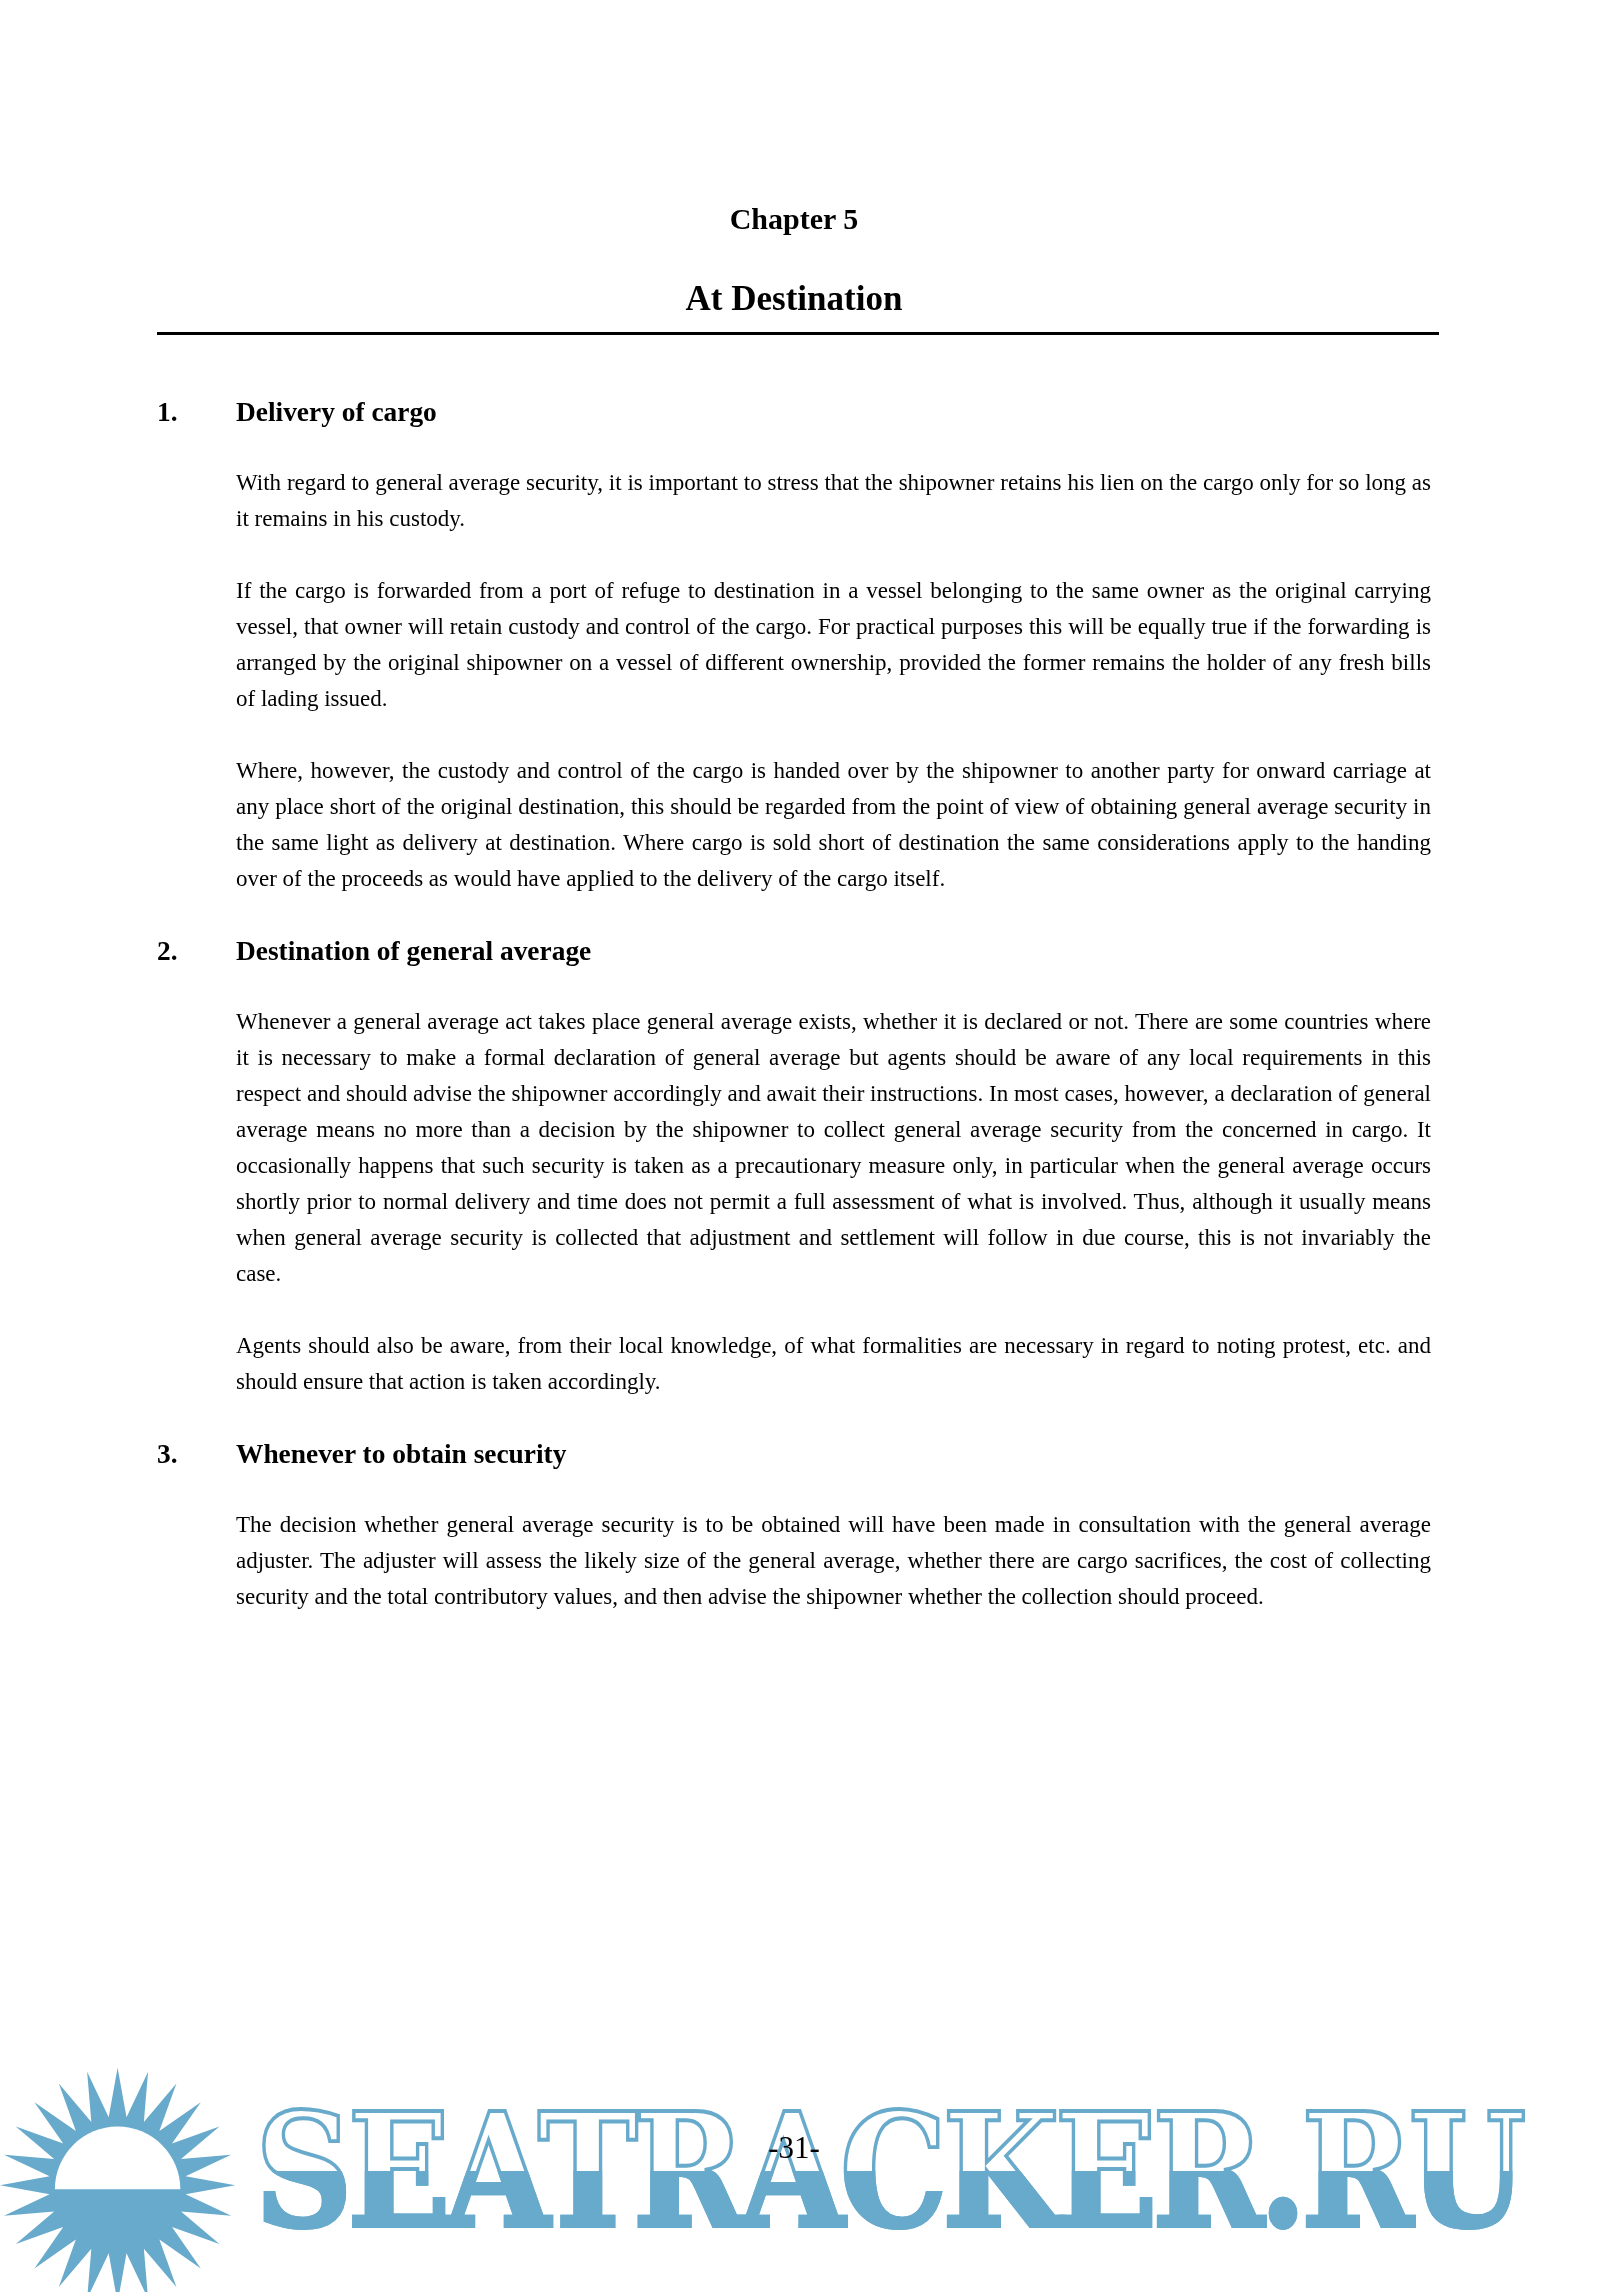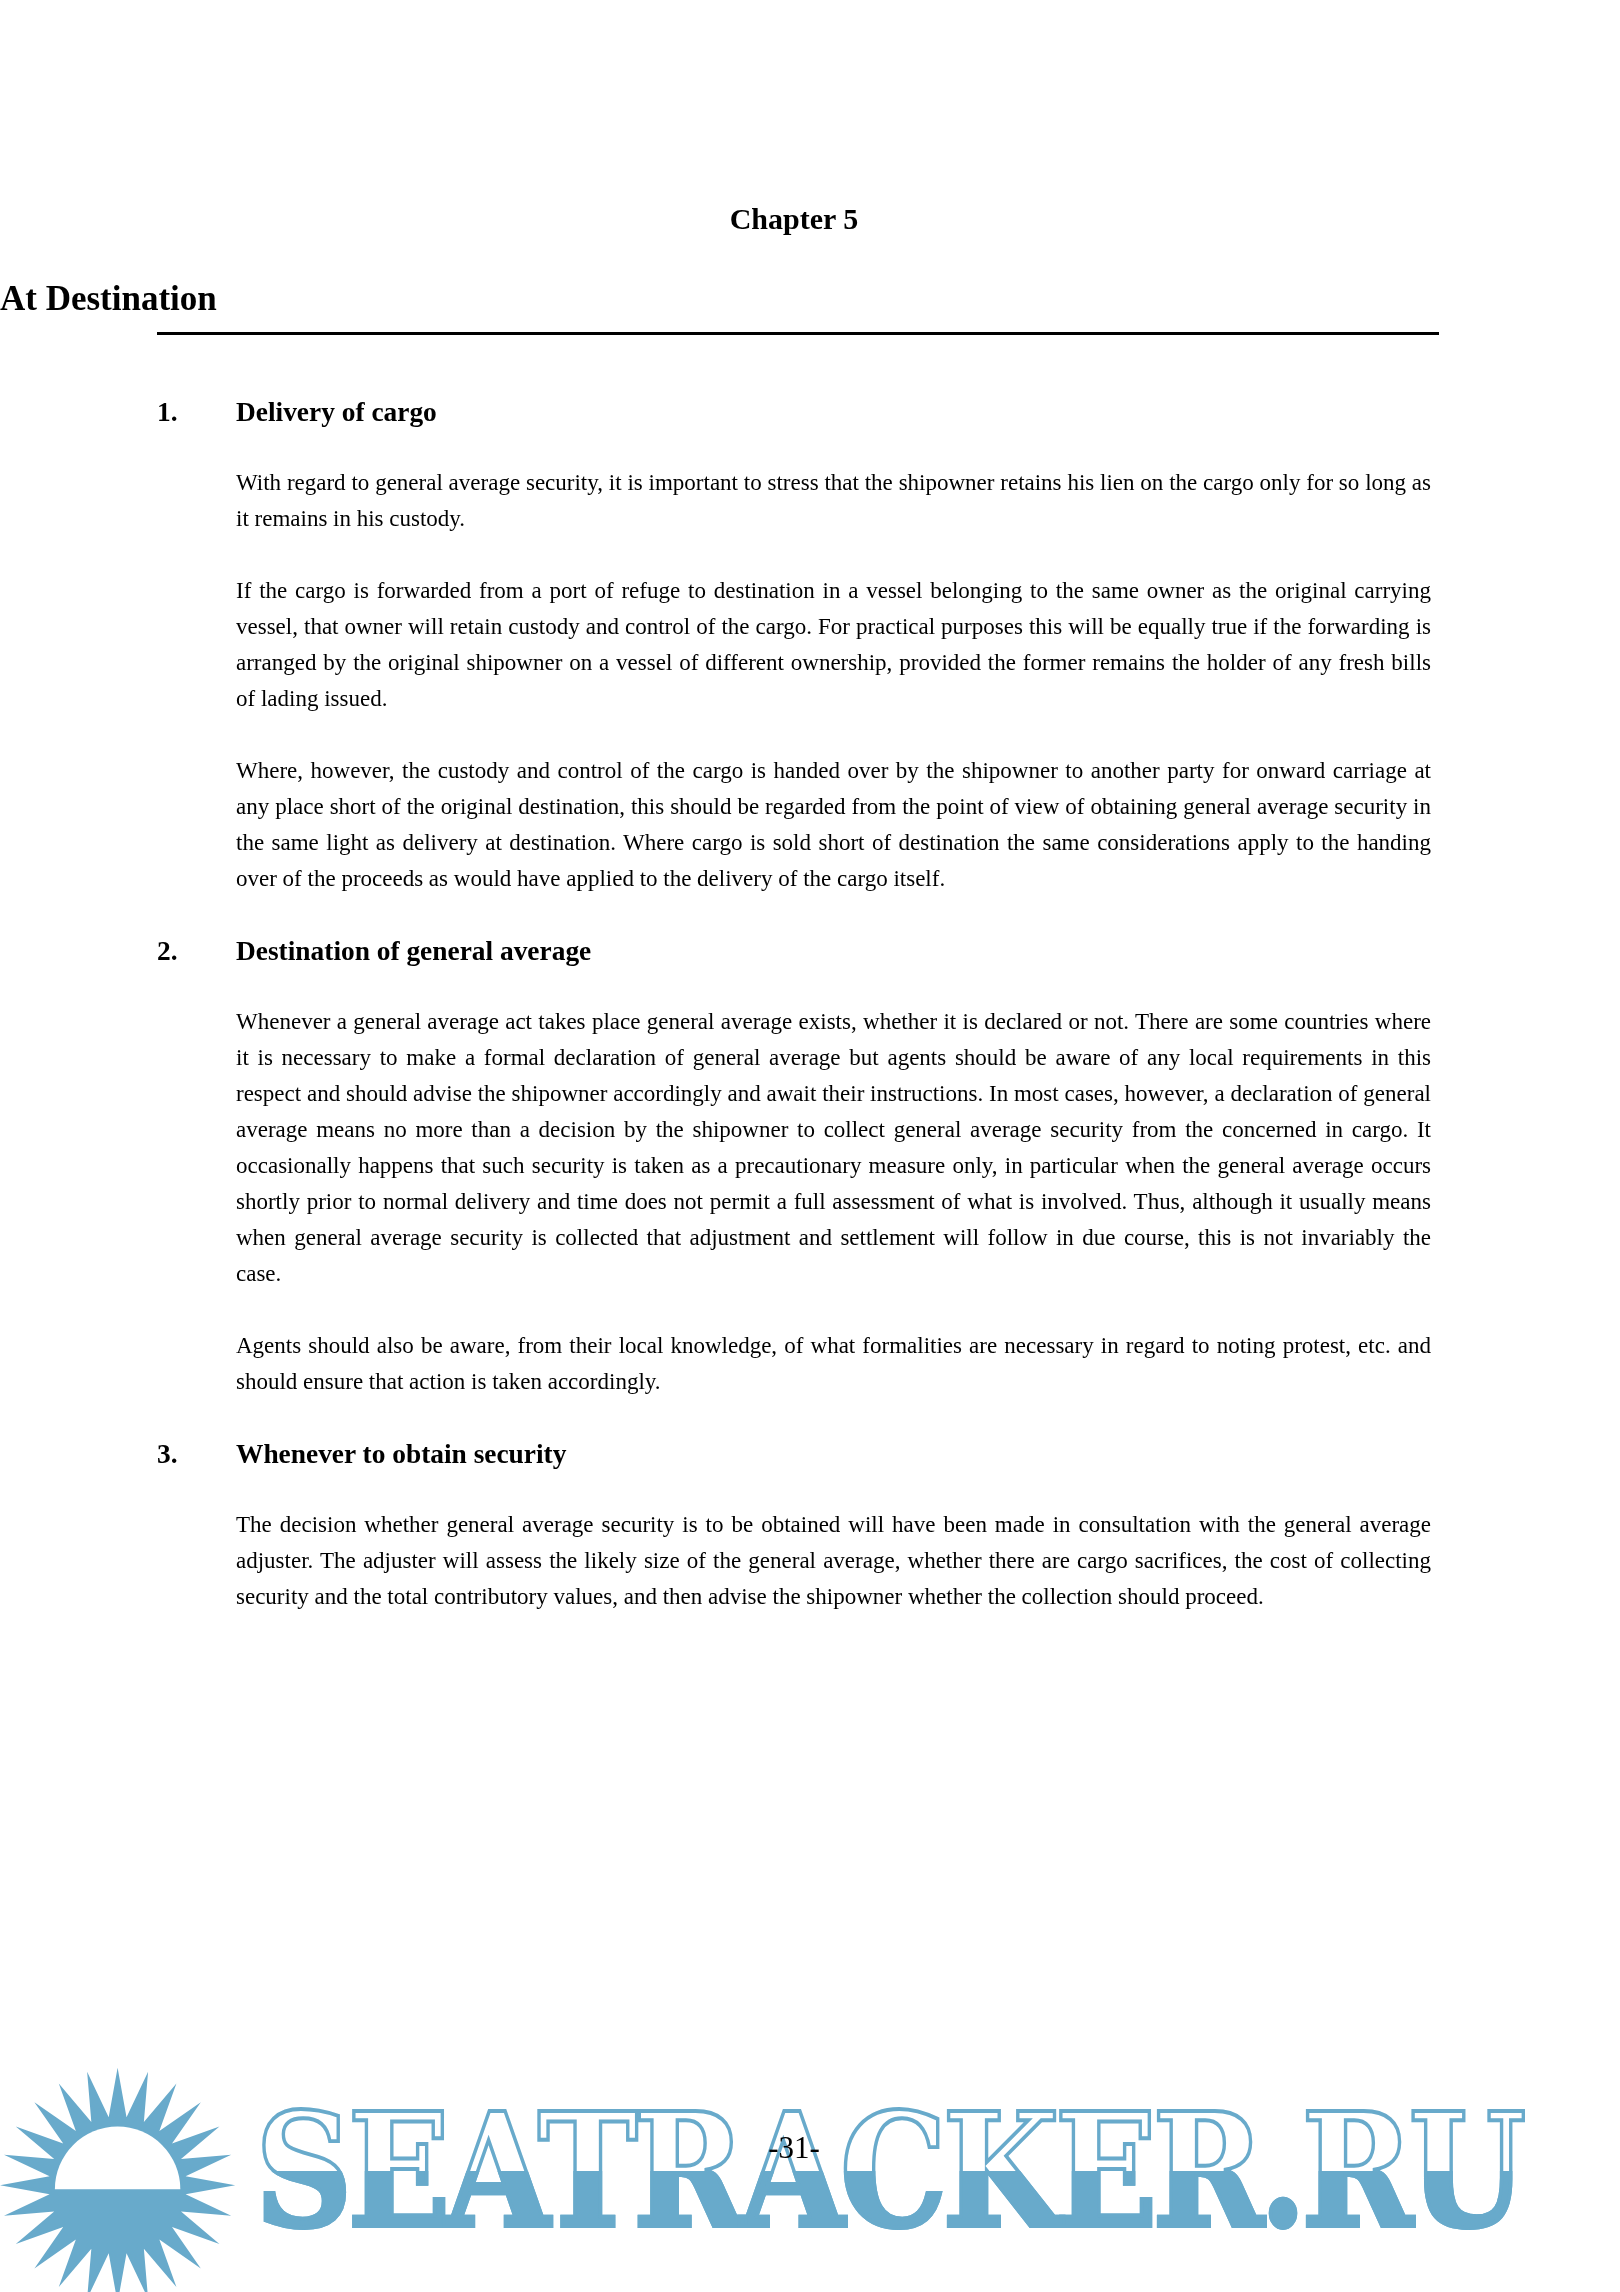--- a/index.html
+++ b/index.html
@@ -1,21 +1,21 @@
 <!DOCTYPE html>
 <html><head>
 <meta charset="utf-8">
 <style>
   html, body { margin: 0; padding: 0; background: #ffffff; }
   body { width: 1620px; height: 2293px; position: relative; overflow: hidden;
          font-family: "Liberation Serif", "DejaVu Serif", serif; color: #000; }
   .page { position: absolute; left: 0; top: 0; width: 1408px; height: 2293px; }
   .chapter-num { position: absolute; top: 202px; left: 0; width: 1588px; text-align: center;
                  font-weight: bold; font-size: 30px; }
-  .chapter-title { position: absolute; top: 279px; left: 0; width: 1588px; text-align: left;
+  .chapter-title { position: absolute; top: 279px; left: 0; width: 1588px; text-align: center;
                    font-weight: bold; font-size: 35px; }
   .rule { position: absolute; top: 332px; left: 157px; width: 1282px; height: 2.9px; background: #000; }
   .content { position: absolute; top: 394px; left: 157px; width: 1274px; }
   .section-head { display: flex; font-weight: bold; font-size: 27.4px; line-height: 36px; margin: 0 0 35px 0; }
   .section-num { width: 79px; }
   .para { margin: 0 0 36px 79px; width: 1195px; font-size: 23px; line-height: 36px;
           text-align: justify; }
   .footer-num { position: absolute; top: 2130px; left: 0; width: 1588px; text-align: center;
                 font-size: 31px; z-index: 3; }
   .watermark { position: absolute; left: 0; top: 2058px; width: 1620px; height: 234px; z-index: 2; }

